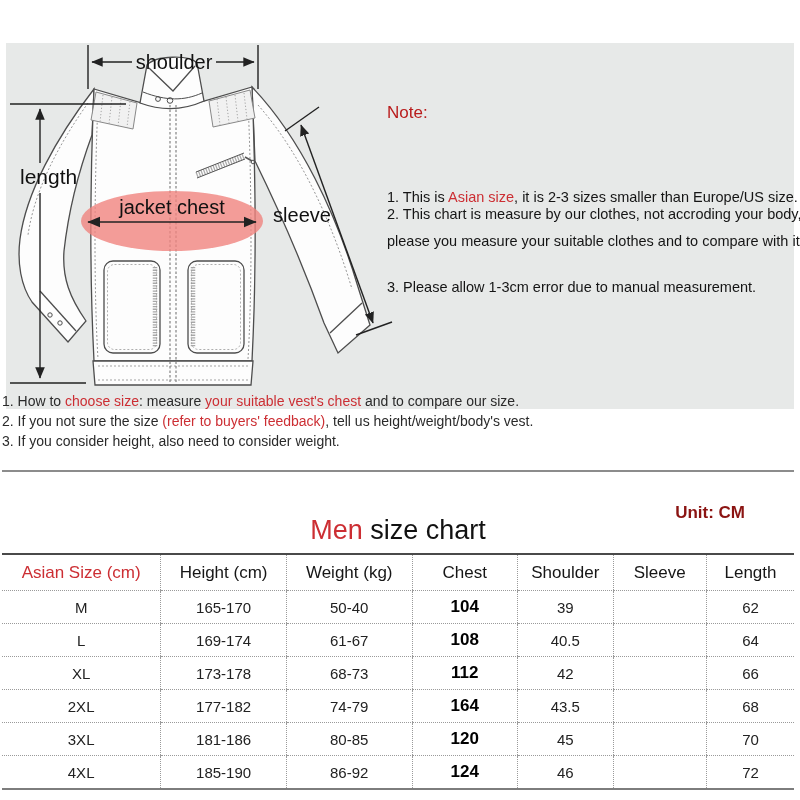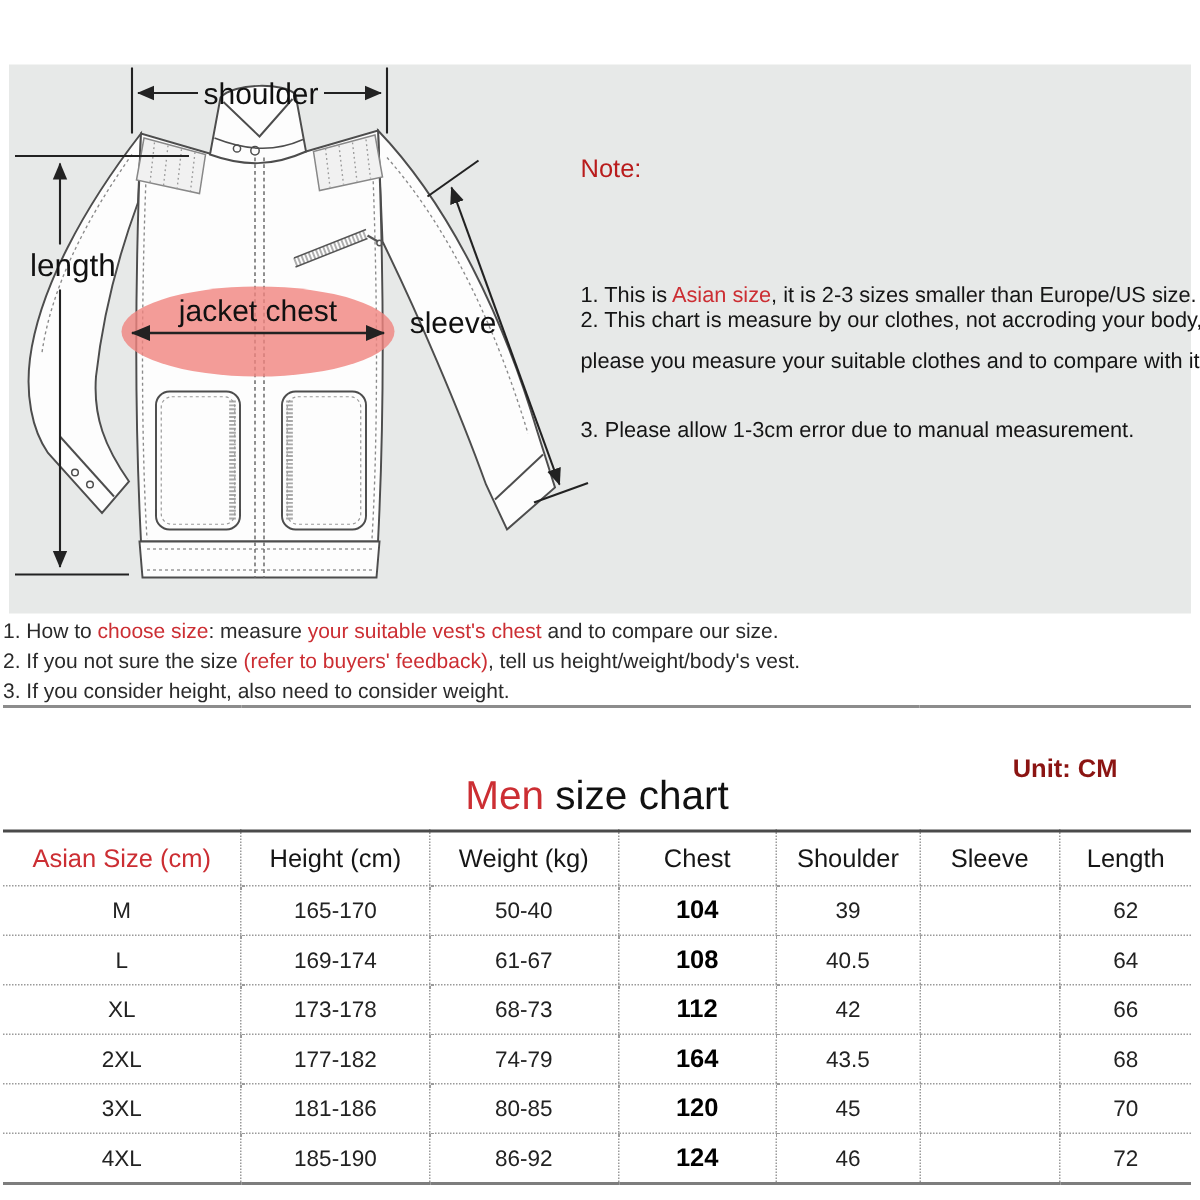--- a/index.html
+++ b/index.html
@@ -14,21 +14,21 @@
   }
   #jacket-svg{position:absolute;left:0;top:0;}
   .red{color:#cc2e33;}
   
   .note-line{position:absolute;left:381px;white-space:nowrap;font-size:14.5px;color:#151515;}
   #note-heading{top:60px;color:#b91c1c;font-size:17px;}
   #note1{top:114px;margin-top:32px;}
   #note2{top:158px;line-height:27px;}
   #note3{top:236px;}
   
-  #tips{position:absolute;left:2px;top:410px;}
+  #tips{position:absolute;left:2px;top:391px;}
   .tip-line{white-space:nowrap;font-size:14px;line-height:20px;color:#2a2a2a;}
   
   #size-table{
     position:absolute;left:2px;top:470px;width:792px;
     border-collapse:collapse;table-layout:fixed;
   }
   #title-cell{
     border-top:2px solid #8c8c8c;border-bottom:2px solid #4a4a4a;
     height:45px;padding:0;position:relative;
   }

